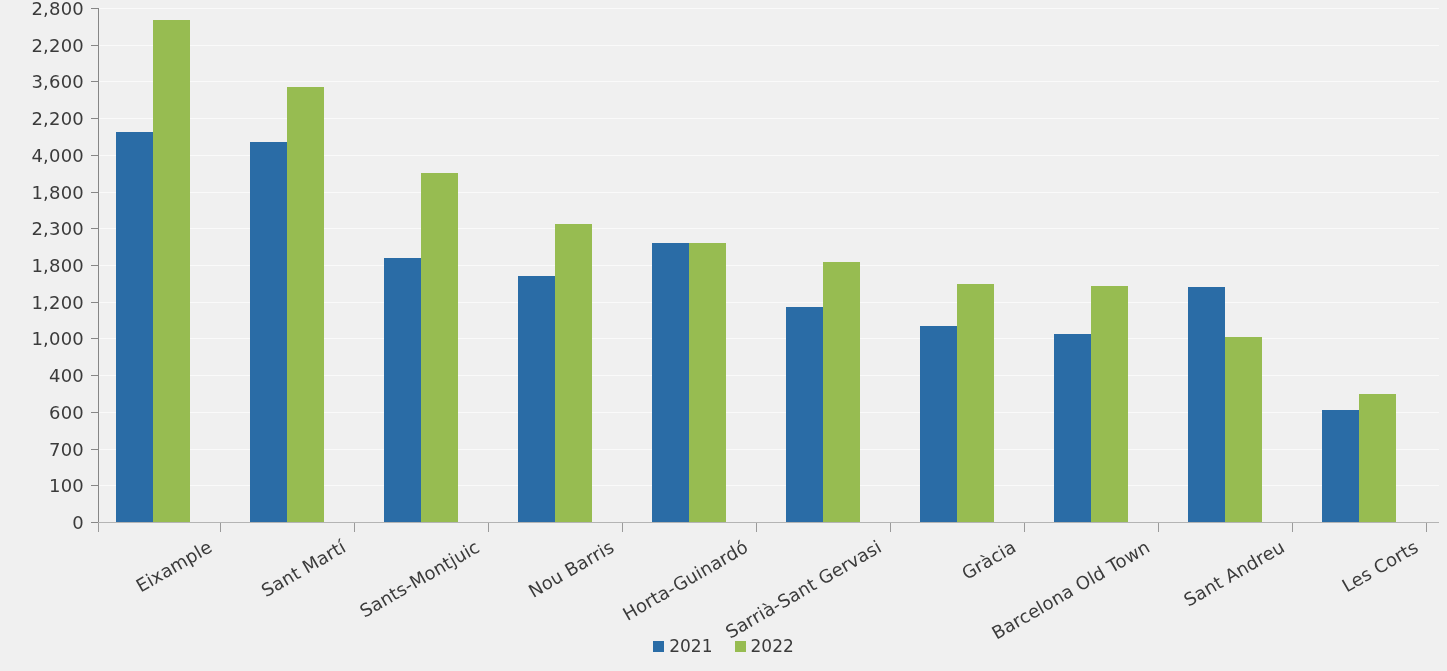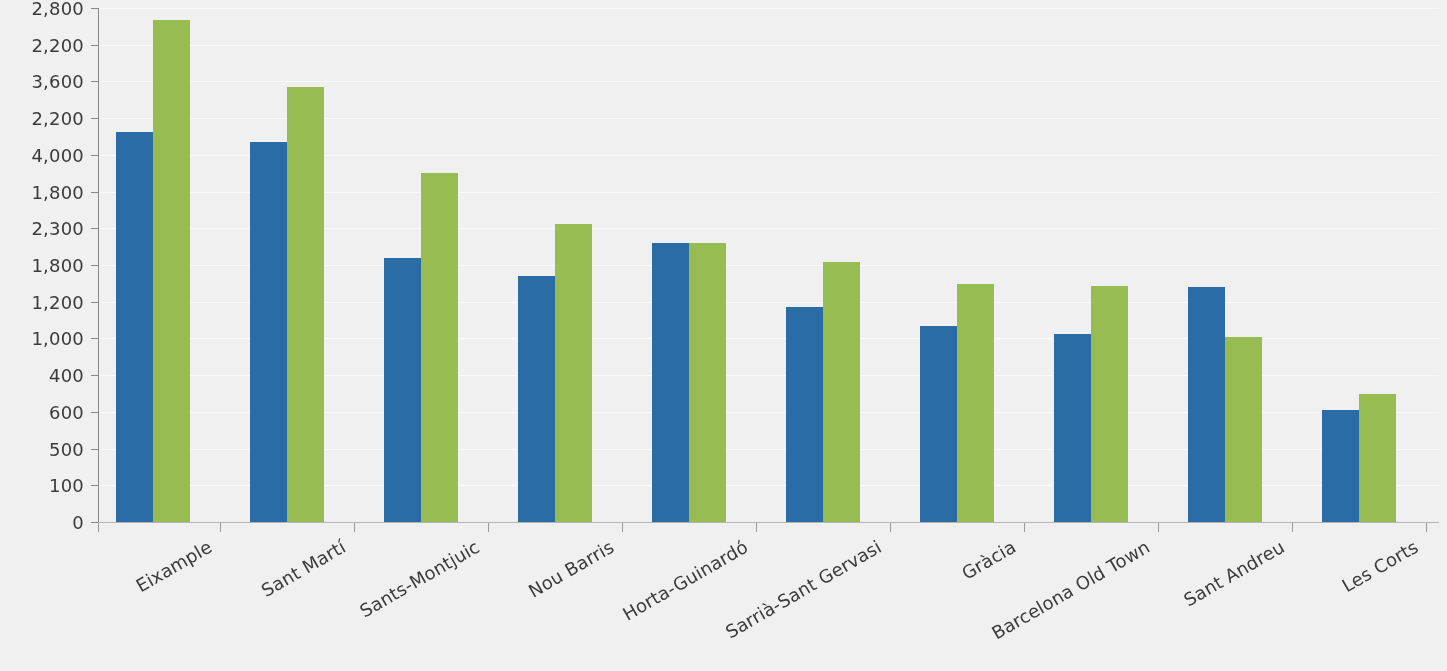--- a/index.html
+++ b/index.html
@@ -161,21 +161,21 @@
       <div class="ytick-mark" style="left: 91px; top: 522px;"></div>
       <div class="ytick-wrap" style="top: 522px;">
         <div class="ytick-label">0</div>
       </div>
       <div class="ytick-mark" style="left: 91px; top: 485.286px;"></div>
       <div class="ytick-wrap" style="top: 485.286px;">
         <div class="ytick-label">100</div>
       </div>
       <div class="ytick-mark" style="left: 91px; top: 448.571px;"></div>
       <div class="ytick-wrap" style="top: 448.571px;">
-        <div class="ytick-label">500</div>
+        <div class="ytick-label">700</div>
       </div>
       <div class="ytick-mark" style="left: 91px; top: 411.857px;"></div>
       <div class="ytick-wrap" style="top: 411.857px;">
         <div class="ytick-label">600</div>
       </div>
       <div class="ytick-mark" style="left: 91px; top: 375.143px;"></div>
       <div class="ytick-wrap" style="top: 375.143px;">
         <div class="ytick-label">400</div>
       </div>
       <div class="ytick-mark" style="left: 91px; top: 338.429px;"></div>
@@ -260,13 +260,23 @@
       <div class="xlabel" style="left: 338px;">Sants-Montjuic</div>
       <div class="xlabel" style="left: 512px;">Nou Barris</div>
       <div class="xlabel" style="left: 600px;">Horta-Guinardó</div>
       <div class="xlabel" style="left: 698px;">Sarrià-Sant Gervasi</div>
       <div class="xlabel" style="left: 950px;">Gràcia</div>
       <div class="xlabel" style="left: 964px;">Barcelona Old Town</div>
       <div class="xlabel" style="left: 1165px;">Sant Andreu</div>
       <div class="xlabel" style="left: 1327px;">Les Corts</div>
     </div>
 
+  <div class="legend" id="legend">
+      <div class="legend-item">
+        <span class="legend-swatch" style="background: rgb(42, 108, 166);"></span>
+        <span class="legend-label">2021</span>
+      </div>
+      <div class="legend-item">
+        <span class="legend-swatch" style="background: rgb(151, 188, 81);"></span>
+        <span class="legend-label">2022</span>
+      </div>
+    </div>
 </div>
 
 </body></html>

